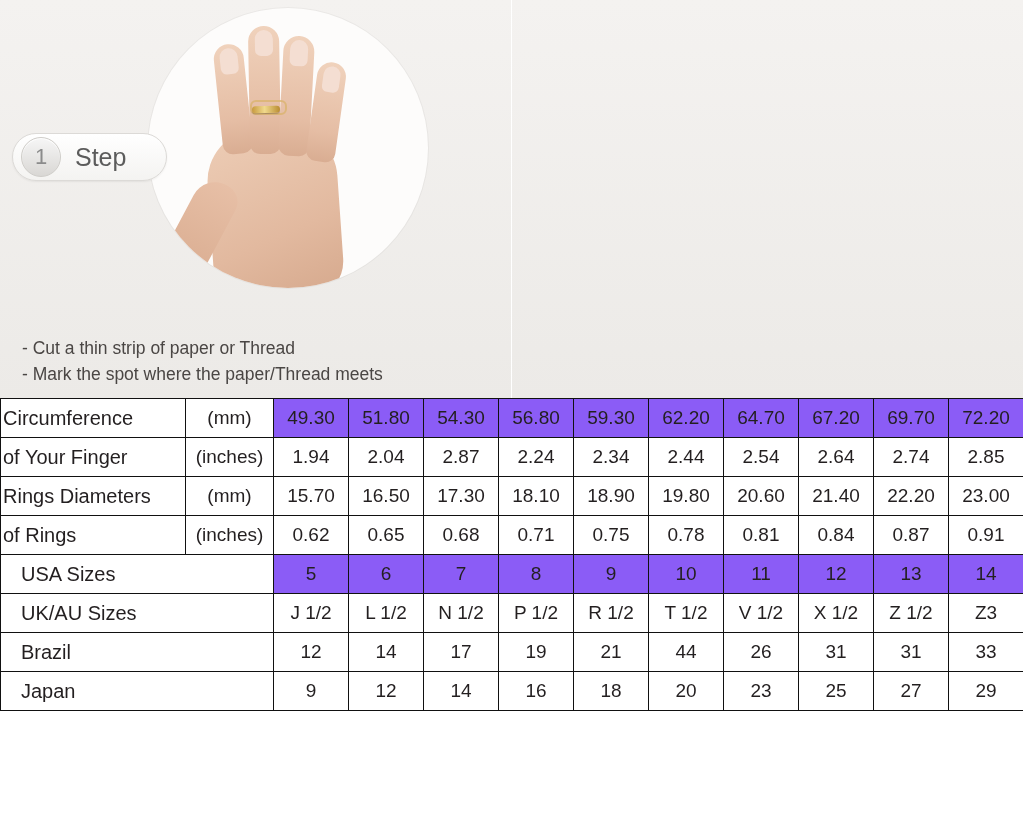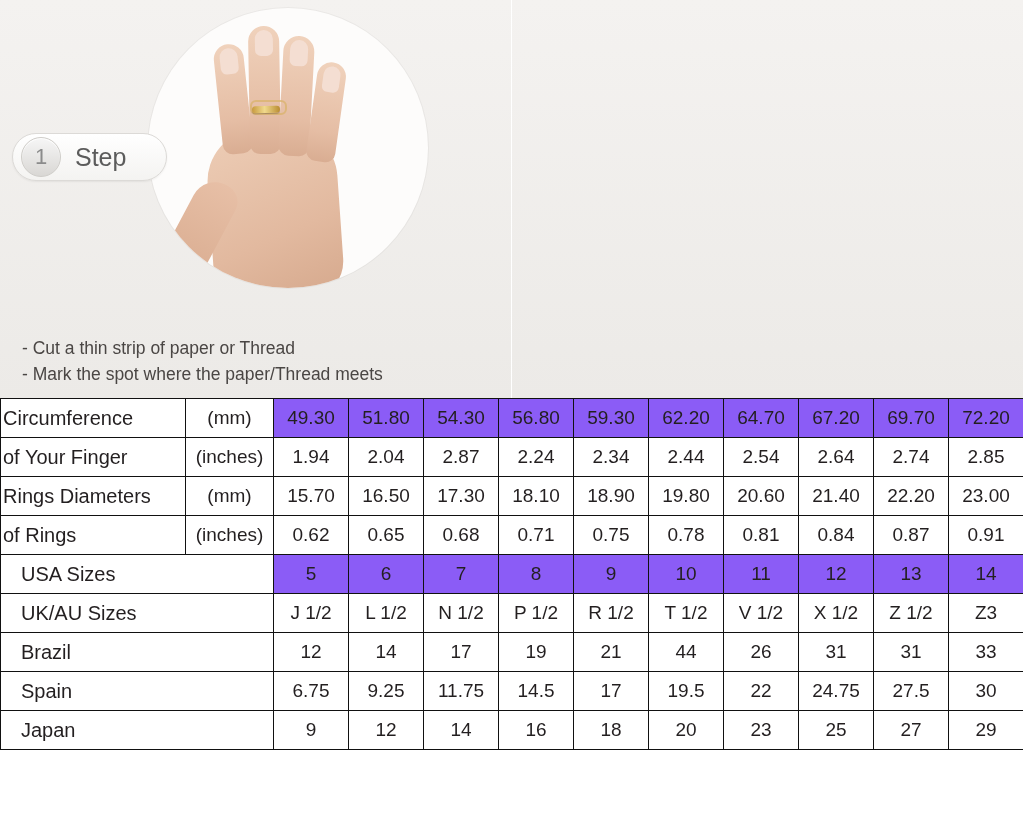--- a/index.html
+++ b/index.html
@@ -377,33 +377,20 @@
         <td>17</td>
         <td>19</td>
         <td>21</td>
         <td>44</td>
         <td>26</td>
         <td>31</td>
         <td>31</td>
         <td>33</td>
       </tr>
 
-      <tr>
-        <td class="rowlabel-left" colspan="2">Spain</td>
-        <td>6.75</td>
-        <td>9.25</td>
-        <td>11.75</td>
-        <td>14.5</td>
-        <td>17</td>
-        <td>19.5</td>
-        <td>22</td>
-        <td>24.75</td>
-        <td>27.5</td>
-        <td>30</td>
-      </tr>
 
 
       <tr>
         <td class="rowlabel-left" colspan="2">Japan</td>
         <td>9</td>
         <td>12</td>
         <td>14</td>
         <td>16</td>
         <td>18</td>
         <td>20</td>

